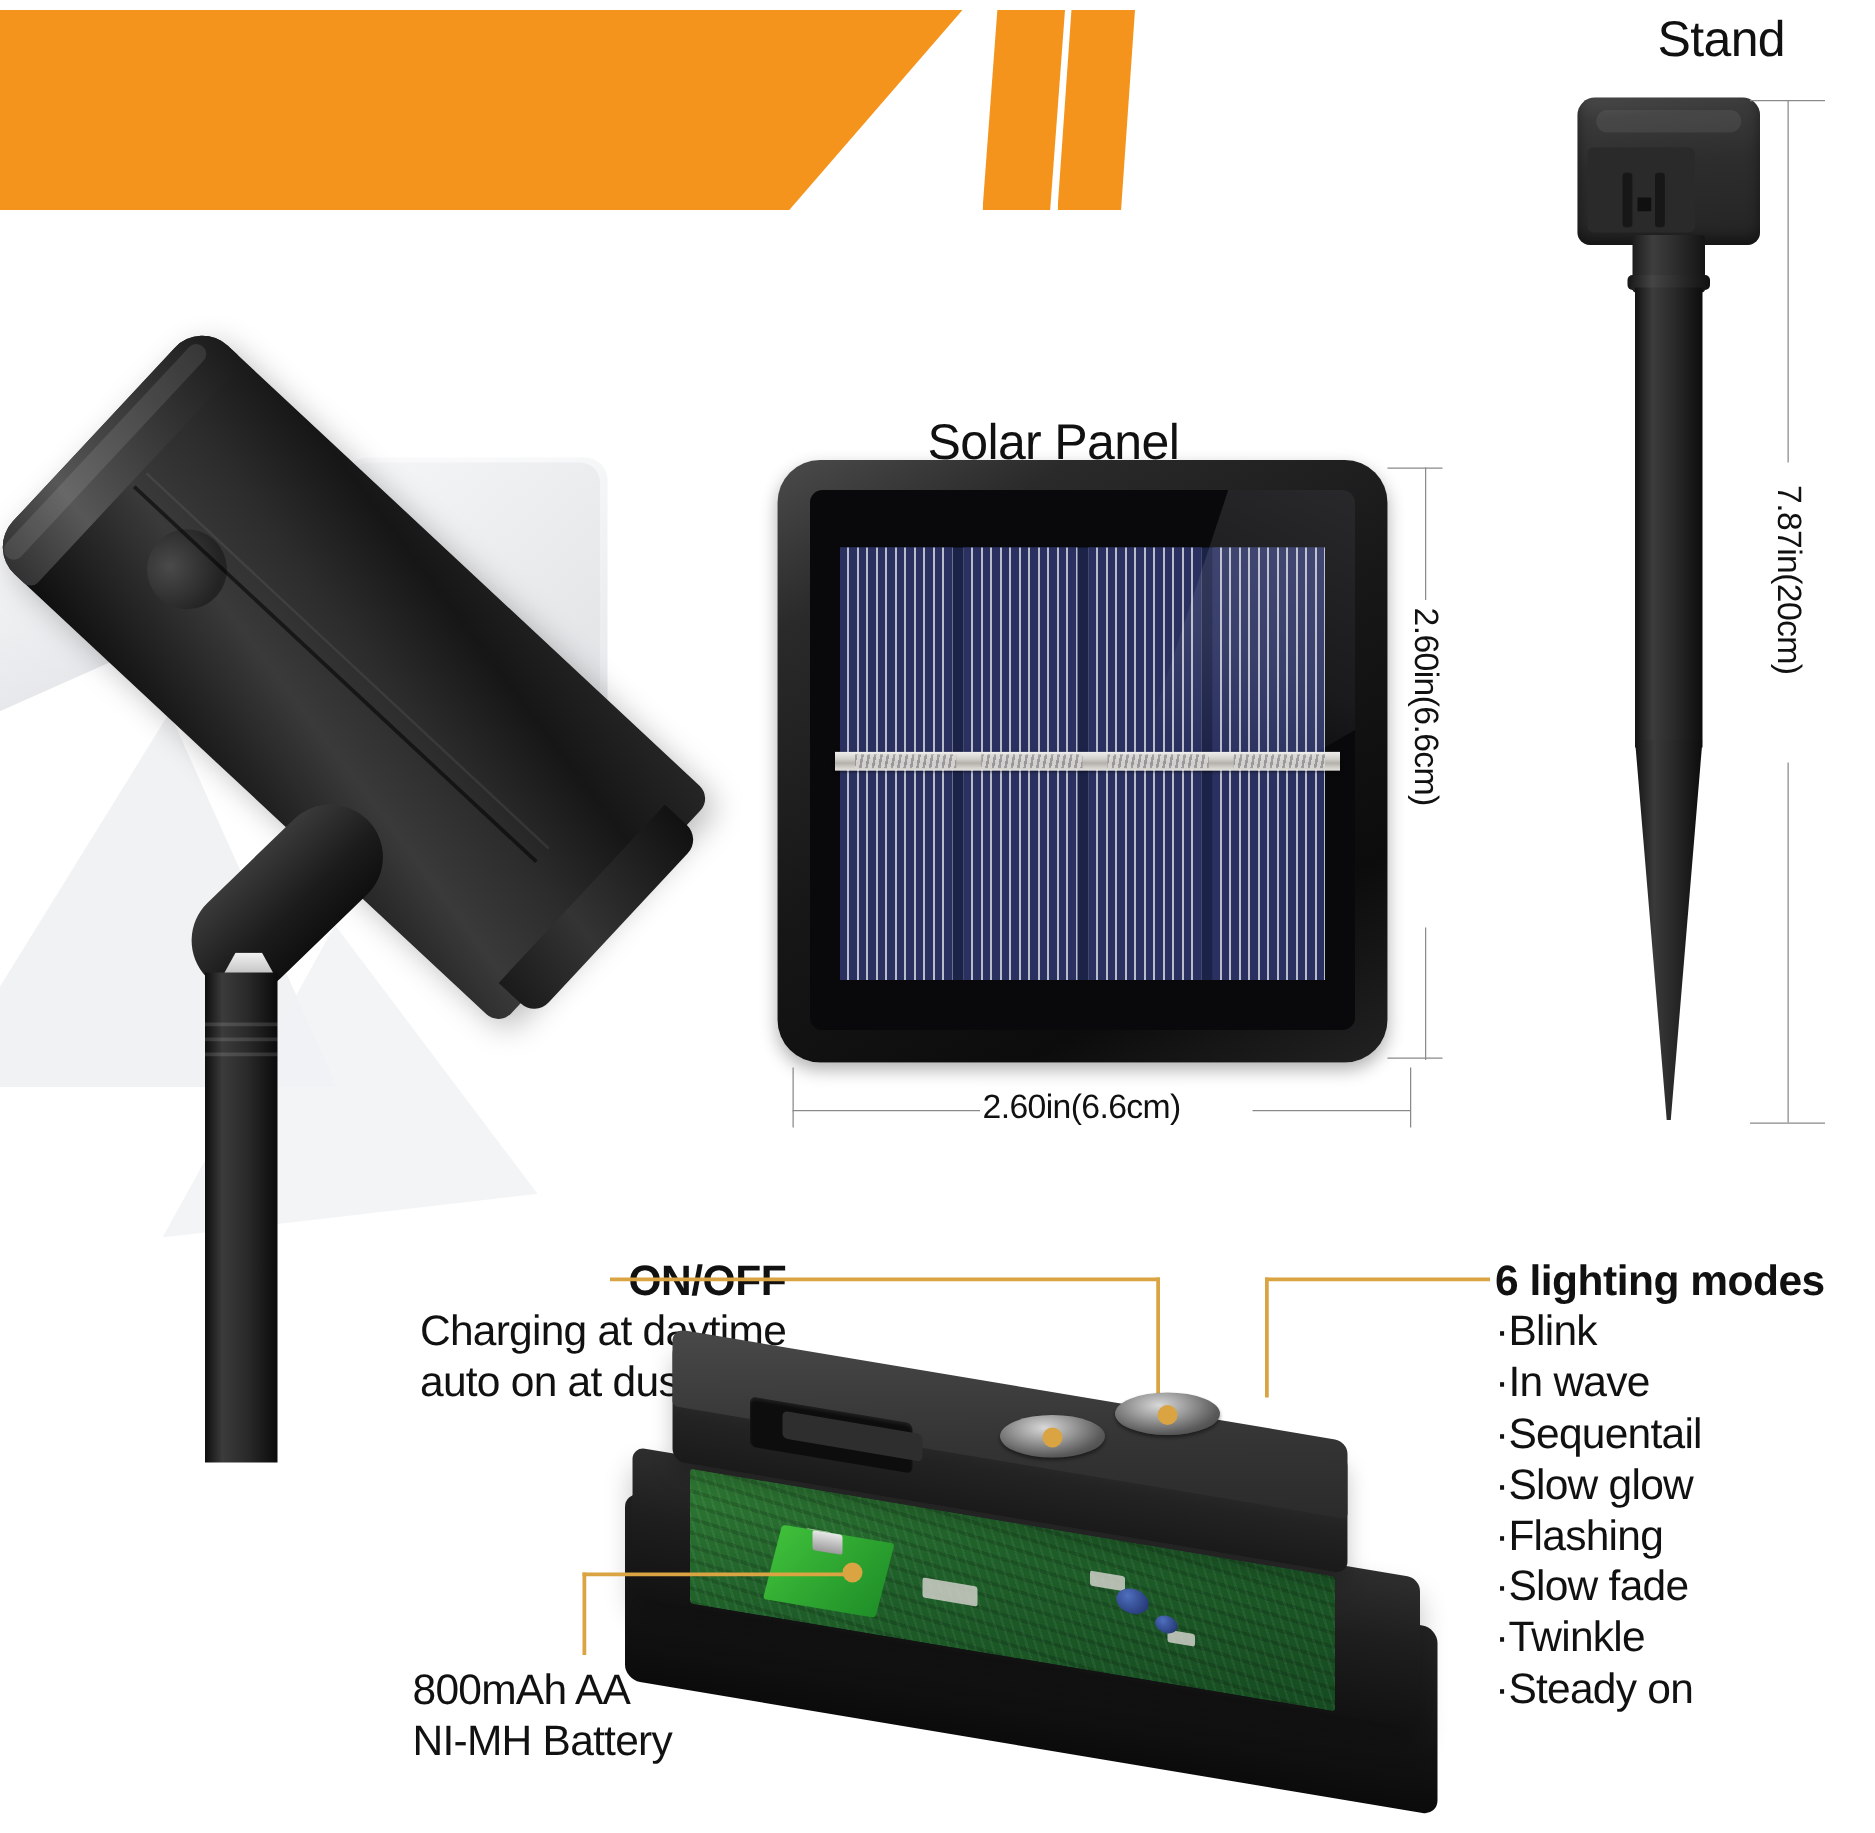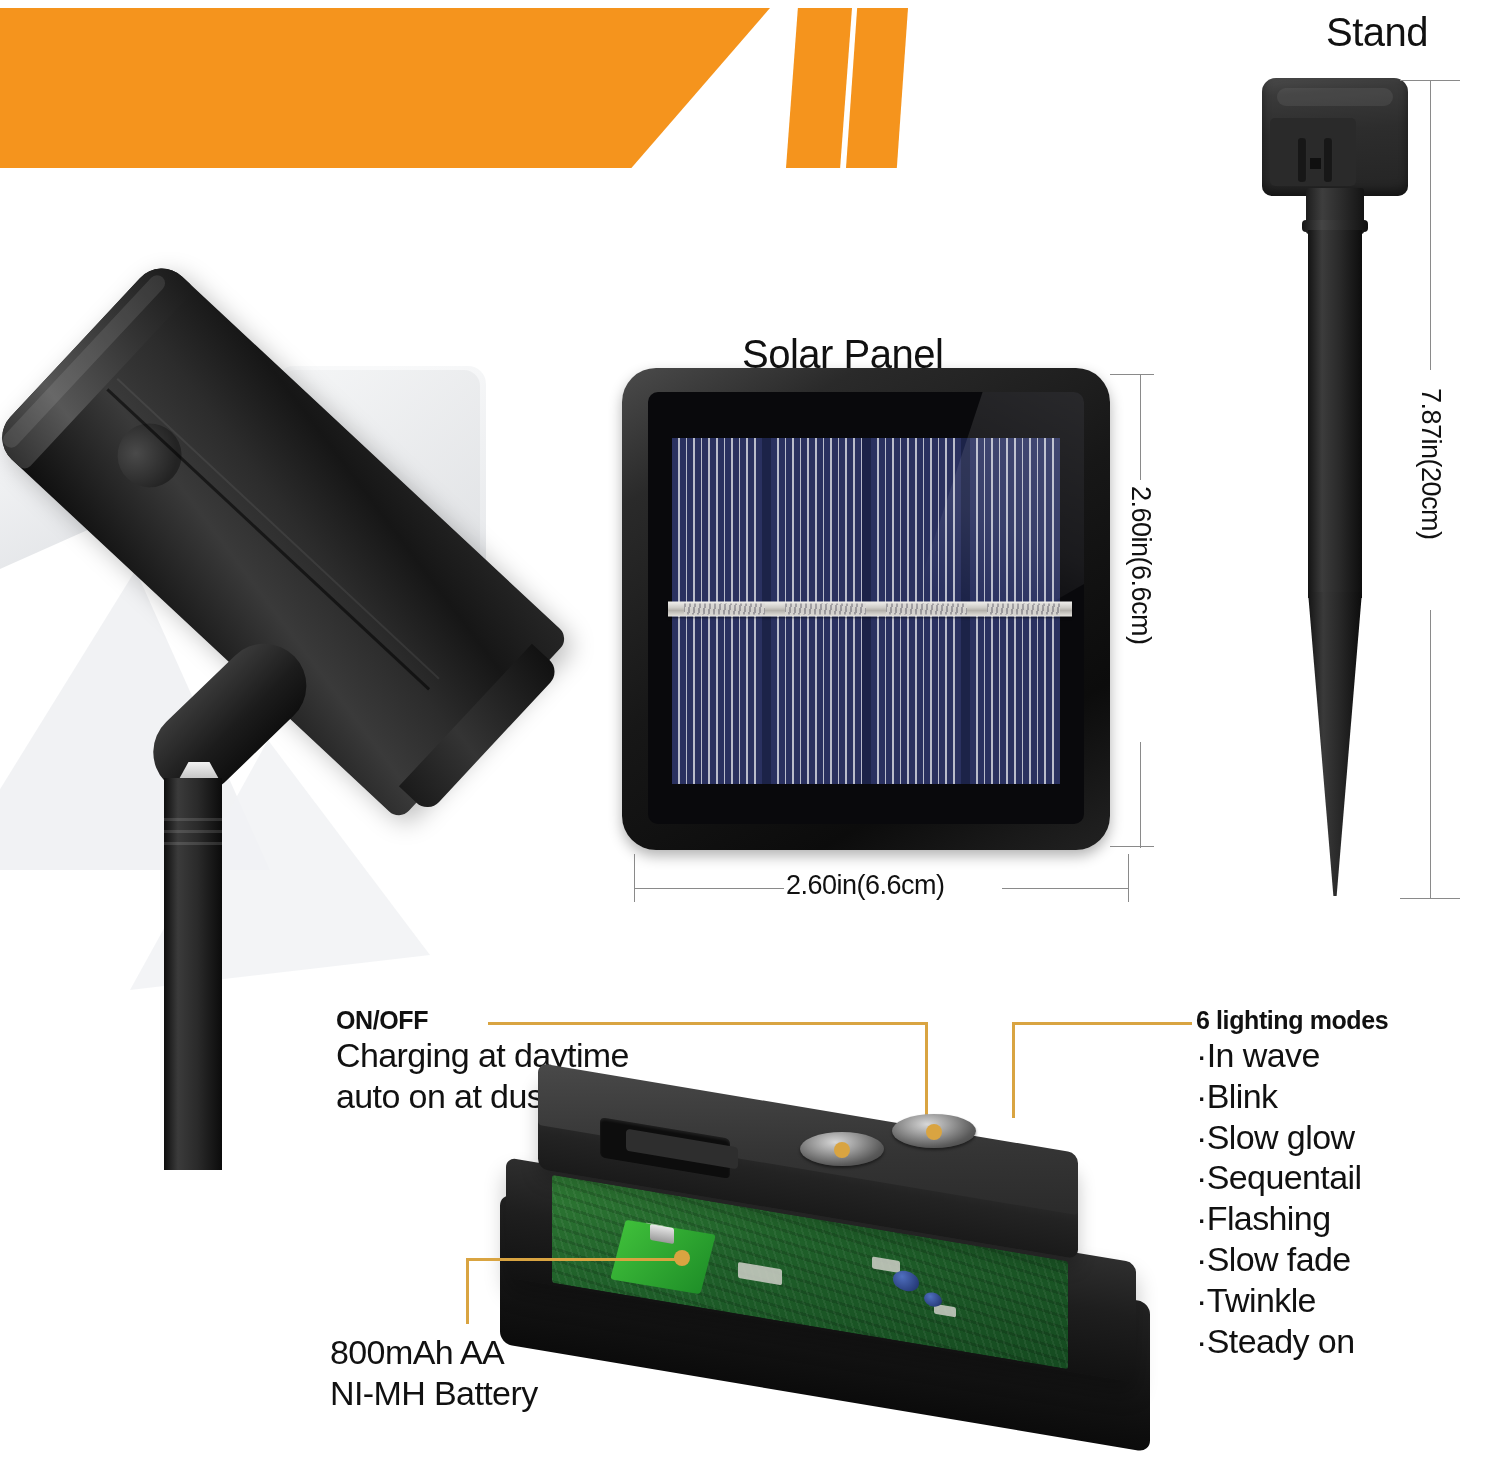--- a/index.html
+++ b/index.html
@@ -167,21 +167,21 @@
   .pcb-cap{position:absolute;border-radius:50%;
       background:radial-gradient(circle at 35% 30%,#4f6fbf,#1a2b63);}
   .batt-green{position:absolute;left:118px;top:136px;width:90px;height:62px;
       transform:skewY(9.5deg) skewX(-14deg);
       background:linear-gradient(120deg,#3fbf3a,#1f8f28);border-radius:3px;}
   .batt-tip{position:absolute;left:150px;top:136px;width:24px;height:16px;
       transform:skewY(9.5deg);border-radius:2px;
       background:linear-gradient(180deg,#e8e8e8,#9a9a9a);}
 
   
-  .cal-bold{font-size:25px;font-weight:700;letter-spacing:-0.4px;line-height:1.16;}
+  .cal-bold{font-size:34px;font-weight:700;letter-spacing:-0.4px;line-height:1.16;text-align:right;}
   .cal-reg{font-size:34px;font-weight:400;letter-spacing:-0.6px;line-height:1.20;}
   .mode-list{font-size:34px;font-weight:400;letter-spacing:-0.6px;line-height:1.20;}
   .lead{position:absolute;background:var(--gold);}
   .lead-h{height:3px;}
   .lead-v{width:3px;}
 
   :root{--org:#F5941D;--gold:#D9A441;}
 </style>
 </head>
 <body>
@@ -282,24 +282,24 @@
   <div class="cal-reg">Charging at daytime</div>
   <div class="cal-reg">auto on at dusk</div>
 </div>
 <div class="abs">
   <div class="lead lead-h" style="left:488px;top:1022px;width:440px;"></div>
   <div class="lead lead-v" style="left:925px;top:1022px;height:128px;"></div>
 </div>
 
 <div class="abs" style="left:1196px;top:1006px;">
   <div class="cal-bold">6 lighting modes</div>
+  <div class="mode-list">·Blink</div>
   <div class="mode-list">·In wave</div>
-  <div class="mode-list">·Blink</div>
+  <div class="mode-list">·Sequentail</div>
   <div class="mode-list">·Slow glow</div>
-  <div class="mode-list">·Sequentail</div>
   <div class="mode-list">·Flashing</div>
   <div class="mode-list">·Slow fade</div>
   <div class="mode-list">·Twinkle</div>
   <div class="mode-list">·Steady on</div>
 </div>
 <div class="abs">
   <div class="lead lead-h" style="left:1012px;top:1022px;width:180px;"></div>
   <div class="lead lead-v" style="left:1012px;top:1022px;height:96px;"></div>
 </div>
 

